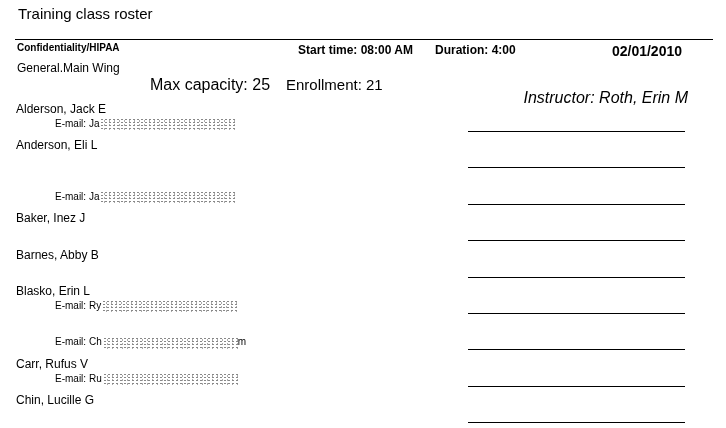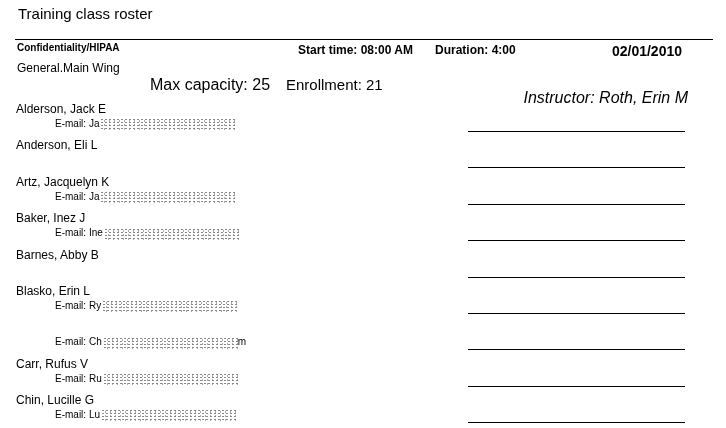--- a/index.html
+++ b/index.html
@@ -60,27 +60,25 @@
   <div class="row">
     <div class="name">Alderson, Jack E</div>
     <div class="email-line"><span>E-mail:</span> <span>Ja</span><span class="redacted"></span><span></span></div>
     <div class="sig-line"></div>
   </div>
   <div class="row">
     <div class="name">Anderson, Eli L</div>
     <div class="sig-line"></div>
   </div>
   <div class="row">
-    <div class="name">Artz, Jacquelyn K</div>
     <div class="email-line"><span>E-mail:</span> <span>Ja</span><span class="redacted"></span><span></span></div>
     <div class="sig-line"></div>
   </div>
   <div class="row">
     <div class="name">Baker, Inez J</div>
-    <div class="email-line"><span>E-mail:</span> <span>Ine</span><span class="redacted"></span><span></span></div>
     <div class="sig-line"></div>
   </div>
   <div class="row">
     <div class="name">Barnes, Abby B</div>
     <div class="sig-line"></div>
   </div>
   <div class="row">
     <div class="name">Blasko, Erin L</div>
     <div class="email-line"><span>E-mail:</span> <span>Ry</span><span class="redacted"></span><span></span></div>
     <div class="sig-line"></div>
@@ -89,16 +87,15 @@
     <div class="email-line"><span>E-mail:</span> <span>Ch</span><span class="redacted"></span><span>m</span></div>
     <div class="sig-line"></div>
   </div>
   <div class="row">
     <div class="name">Carr, Rufus V</div>
     <div class="email-line"><span>E-mail:</span> <span>Ru</span><span class="redacted"></span><span></span></div>
     <div class="sig-line"></div>
   </div>
   <div class="row">
     <div class="name">Chin, Lucille G</div>
-    <div class="email-line"><span>E-mail:</span> <span>Lu</span><span class="redacted"></span><span></span></div>
     <div class="sig-line"></div>
   </div>
 </div>
 
 </body></html>

